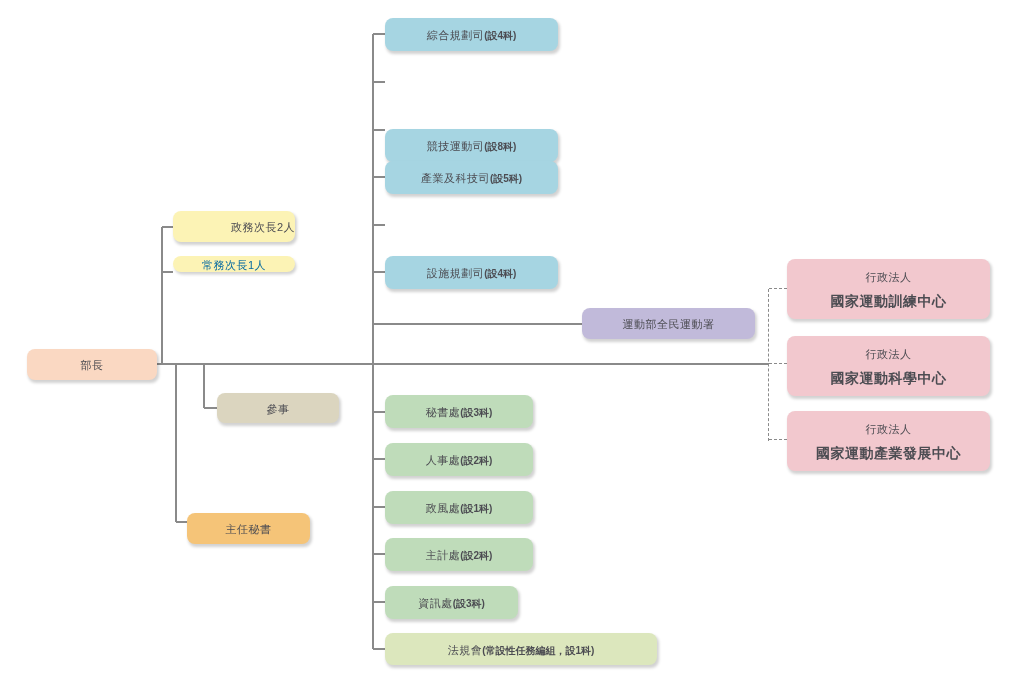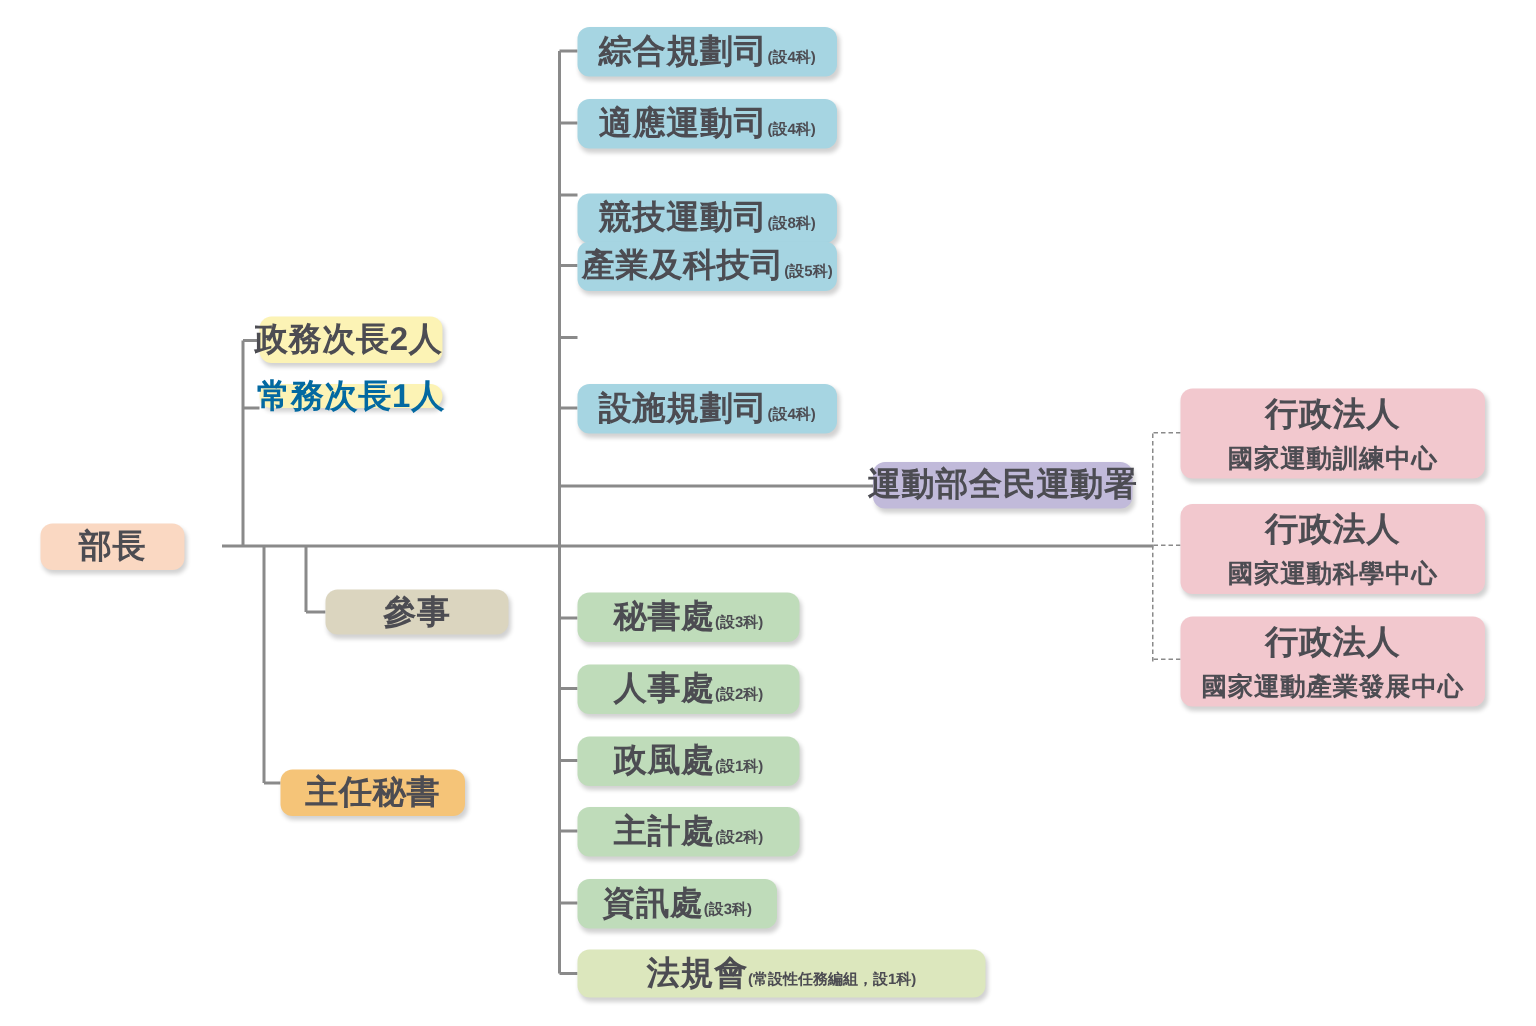--- a/index.html
+++ b/index.html
@@ -21,31 +21,31 @@
     box-shadow: 1.5px 2.5px 3px rgba(0,0,0,0.18);
     color: #4C4C52;
     box-sizing: border-box;
   }
   .node .row {
     white-space: nowrap;
     text-align: center;
     line-height: 1.55;
   }
   .node .lbl {
-    font-size: 22px;
-    font-weight: 700;
+    font-size: 11px;
+    font-weight: 400;
     letter-spacing: 0.5px;
   }
   .node .sub {
     font-size: 10px;
     font-weight: 600;
     letter-spacing: 0px;
   }
   .node .lbl2 {
-    font-size: 17px;
+    font-size: 14px;
     font-weight: 600;
     letter-spacing: 0.5px;
   }
   .line {
     position: absolute;
     background: #8A8A8A;
   }
   .line.dashed-h {
     background: none;
     border-top: 1.6px dashed #8A8A8A;
@@ -80,40 +80,37 @@
     <div class="line" style="left: 373px; top: 411.2px; width: 12px; height: 1.6px; background: rgb(138, 138, 138);"></div>
     <div class="line" style="left: 373px; top: 458.2px; width: 12px; height: 1.6px; background: rgb(138, 138, 138);"></div>
     <div class="line" style="left: 373px; top: 506.2px; width: 12px; height: 1.6px; background: rgb(138, 138, 138);"></div>
     <div class="line" style="left: 373px; top: 553.2px; width: 12px; height: 1.6px; background: rgb(138, 138, 138);"></div>
     <div class="line" style="left: 373px; top: 601.2px; width: 12px; height: 1.6px; background: rgb(138, 138, 138);"></div>
     <div class="line" style="left: 373px; top: 648.2px; width: 12px; height: 1.6px; background: rgb(138, 138, 138);"></div>
     <div class="line dashed-v" style="left: 768.2px; top: 289px; height: 152px;"></div>
     <div class="line dashed-h" style="left: 769px; top: 288.2px; width: 18px;"></div>
     <div class="line dashed-h" style="left: 769px; top: 363.2px; width: 18px;"></div>
     <div class="line dashed-h" style="left: 769px; top: 439.2px; width: 18px;"></div>
-    <div class="node" style="left: 27px; top: 349px; width: 96px; height: 31px; background: rgb(250, 216, 194); color: rgb(76, 76, 82);">
+    <div class="node" style="left: 27px; top: 349px; width: 130px; height: 31px; background: rgb(250, 216, 194); color: rgb(76, 76, 82);">
       <div class="row"><span class="lbl">部長</span></div>
     </div>
     <div class="node" style="left: 173px; top: 211px; width: 122px; height: 31px; background: rgb(252, 243, 181); color: rgb(76, 76, 82); align-items: flex-end;">
       <div class="row"><span class="lbl">政務次長2人</span></div>
     </div>
     <div class="node" style="left: 173px; top: 256px; width: 122px; height: 16px; background: rgb(252, 243, 181); color: #0369a1;">
       <div class="row"><span class="lbl">常務次長1人</span></div>
     </div>
     <div class="node" style="left: 217px; top: 393px; width: 122px; height: 30px; background: rgb(219, 213, 191); color: rgb(76, 76, 82);">
       <div class="row"><span class="lbl">參事</span></div>
     </div>
     <div class="node" style="left: 187px; top: 513px; width: 123px; height: 31px; background: rgb(245, 196, 120); color: rgb(76, 76, 82);">
       <div class="row"><span class="lbl">主任秘書</span></div>
     </div>
     <div class="node" style="left: 385px; top: 18px; width: 173px; height: 33px; background: rgb(166, 213, 226); color: rgb(76, 76, 82);">
       <div class="row"><span class="lbl">綜合規劃司</span><span class="sub">(設4科)</span></div>
-    </div>
-    <div class="node" style="left: 385px; top: 66px; width: 173px; height: 33px; background: rgb(166, 213, 226); color: rgb(76, 76, 82);">
-      <div class="row"><span class="lbl">適應運動司</span><span class="sub">(設4科)</span></div>
     </div>
     <div class="node" style="left: 385px; top: 113px; width: 173px; height: 33px; background: rgb(166, 213, 226); color: rgb(76, 76, 82); margin-top: 16px;">
       <div class="row"><span class="lbl">競技運動司</span><span class="sub">(設8科)</span></div>
     </div>
     <div class="node" style="left: 385px; top: 161px; width: 173px; height: 33px; background: rgb(166, 213, 226); color: rgb(76, 76, 82);">
       <div class="row"><span class="lbl">產業及科技司</span><span class="sub">(設5科)</span></div>
     </div>
     <div class="node" style="left: 385px; top: 256px; width: 173px; height: 33px; background: rgb(166, 213, 226); color: rgb(76, 76, 82);">
       <div class="row"><span class="lbl">設施規劃司</span><span class="sub">(設4科)</span></div>
     </div>

